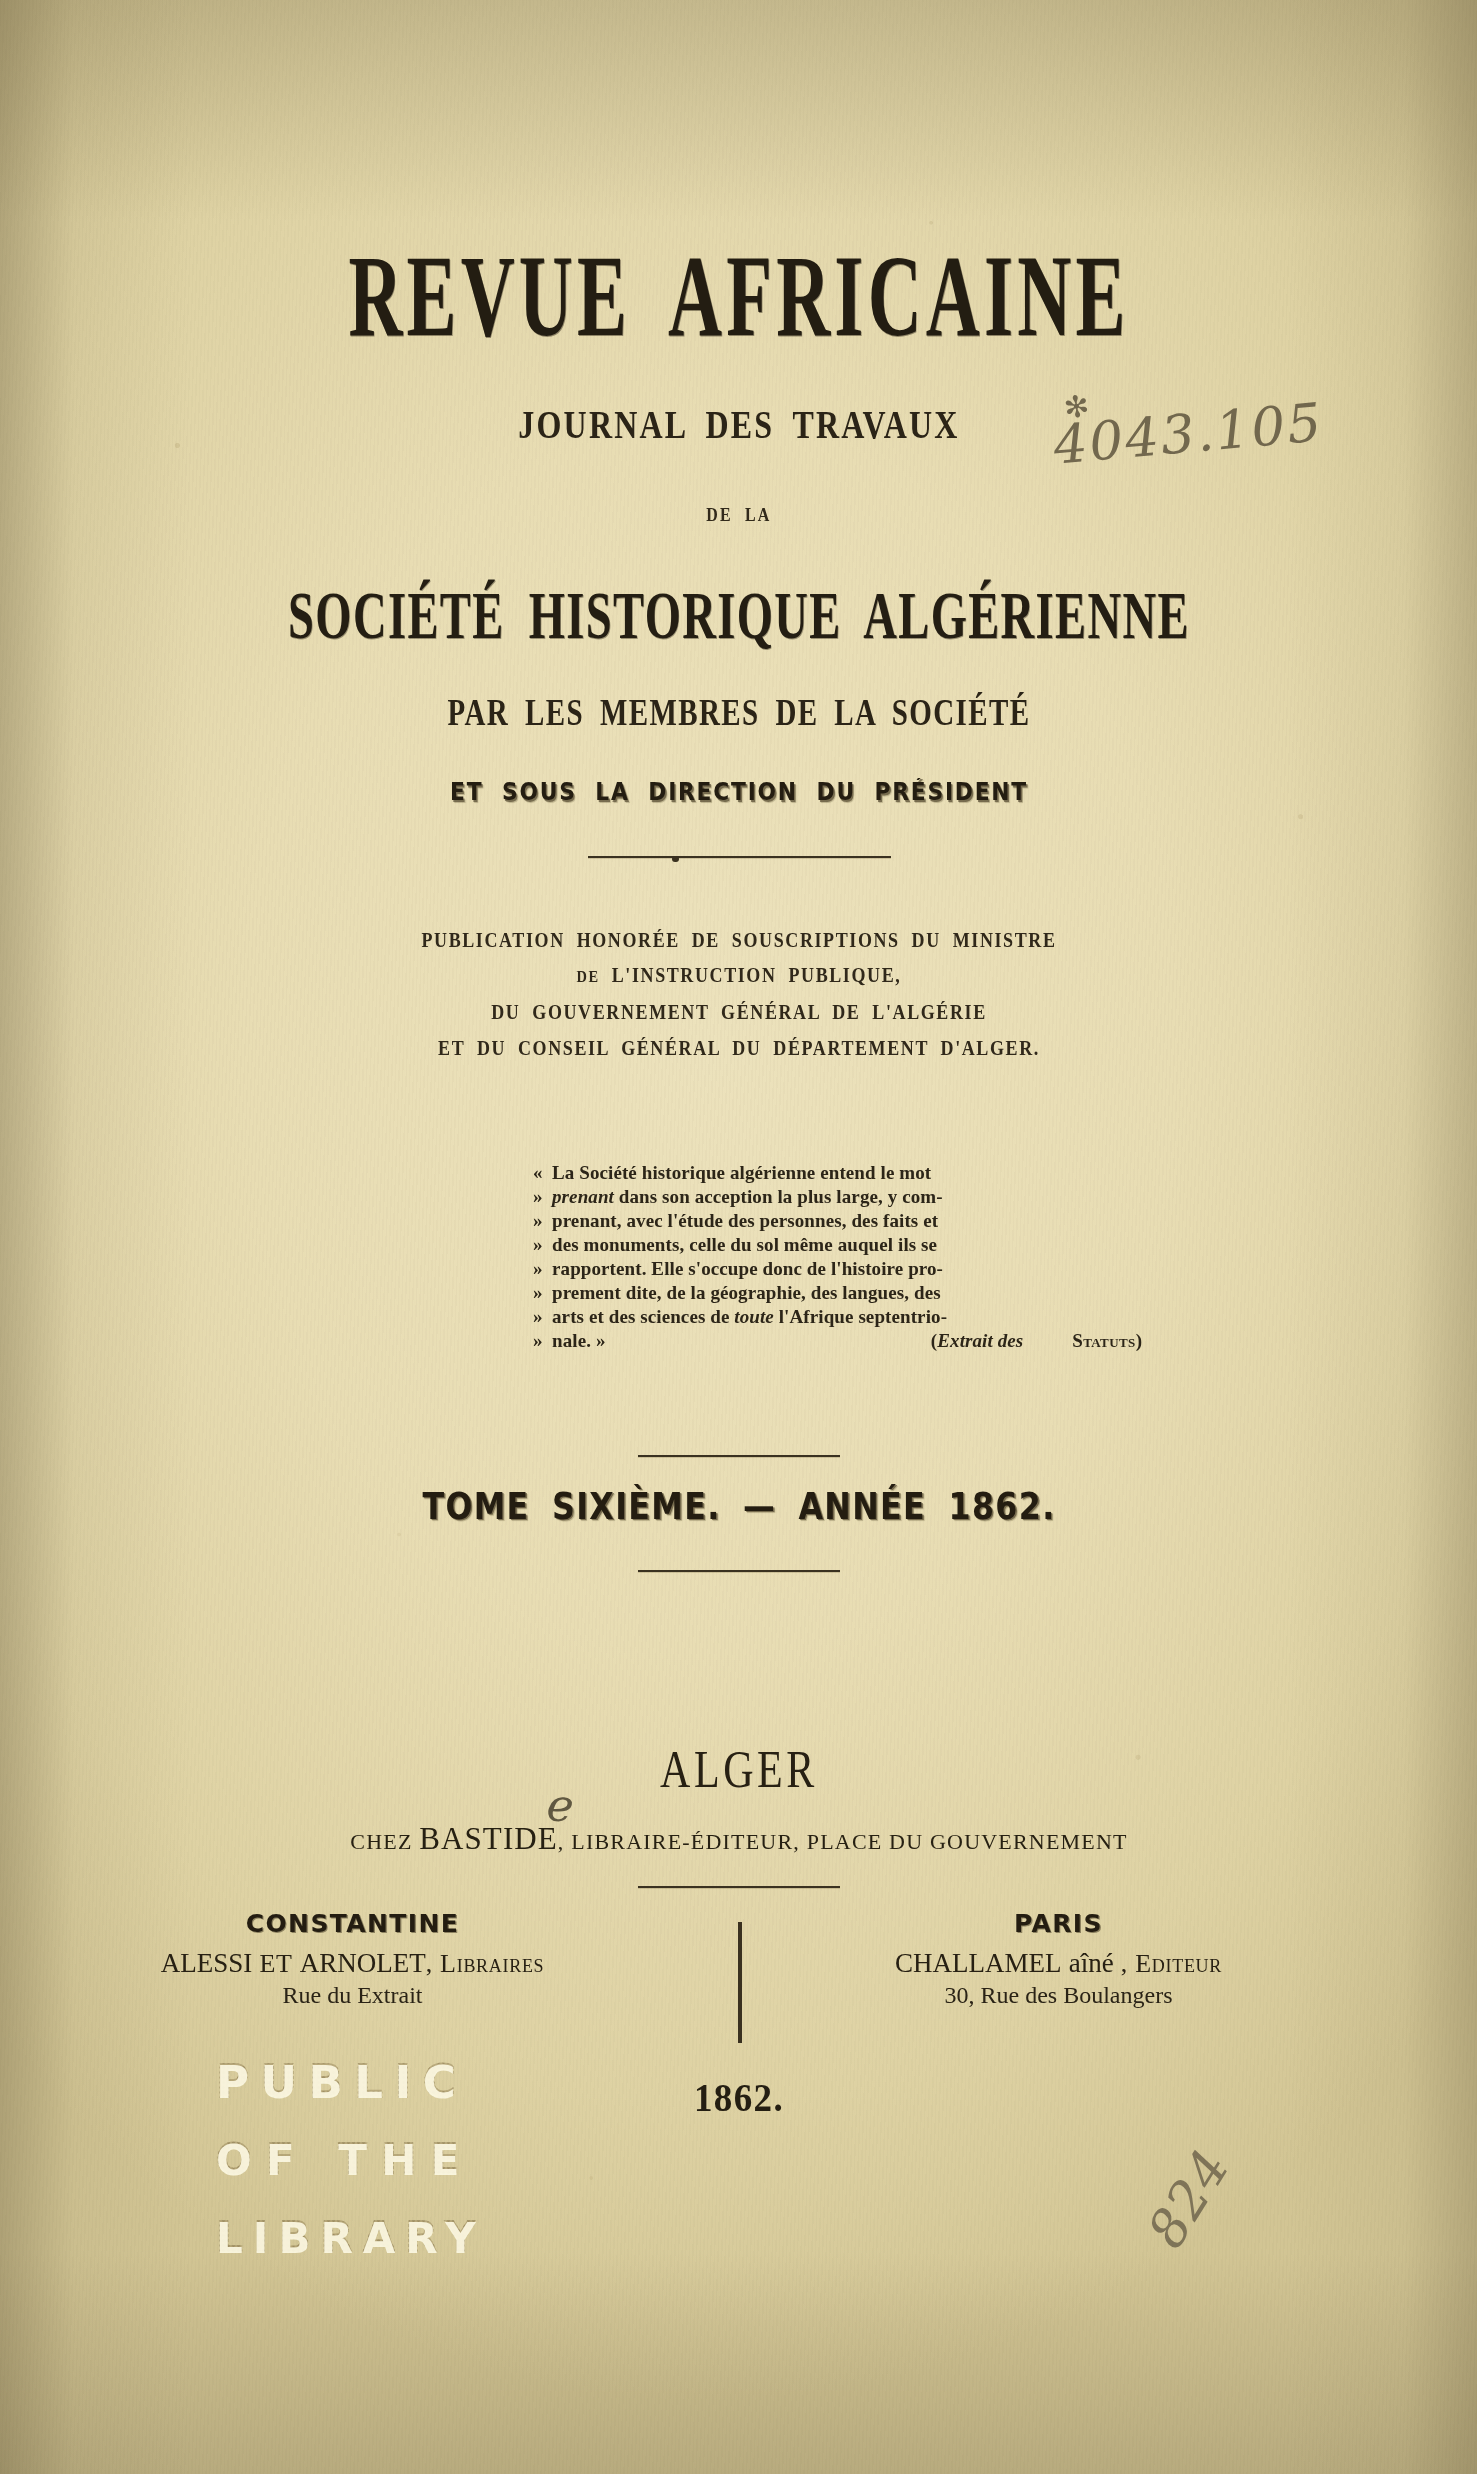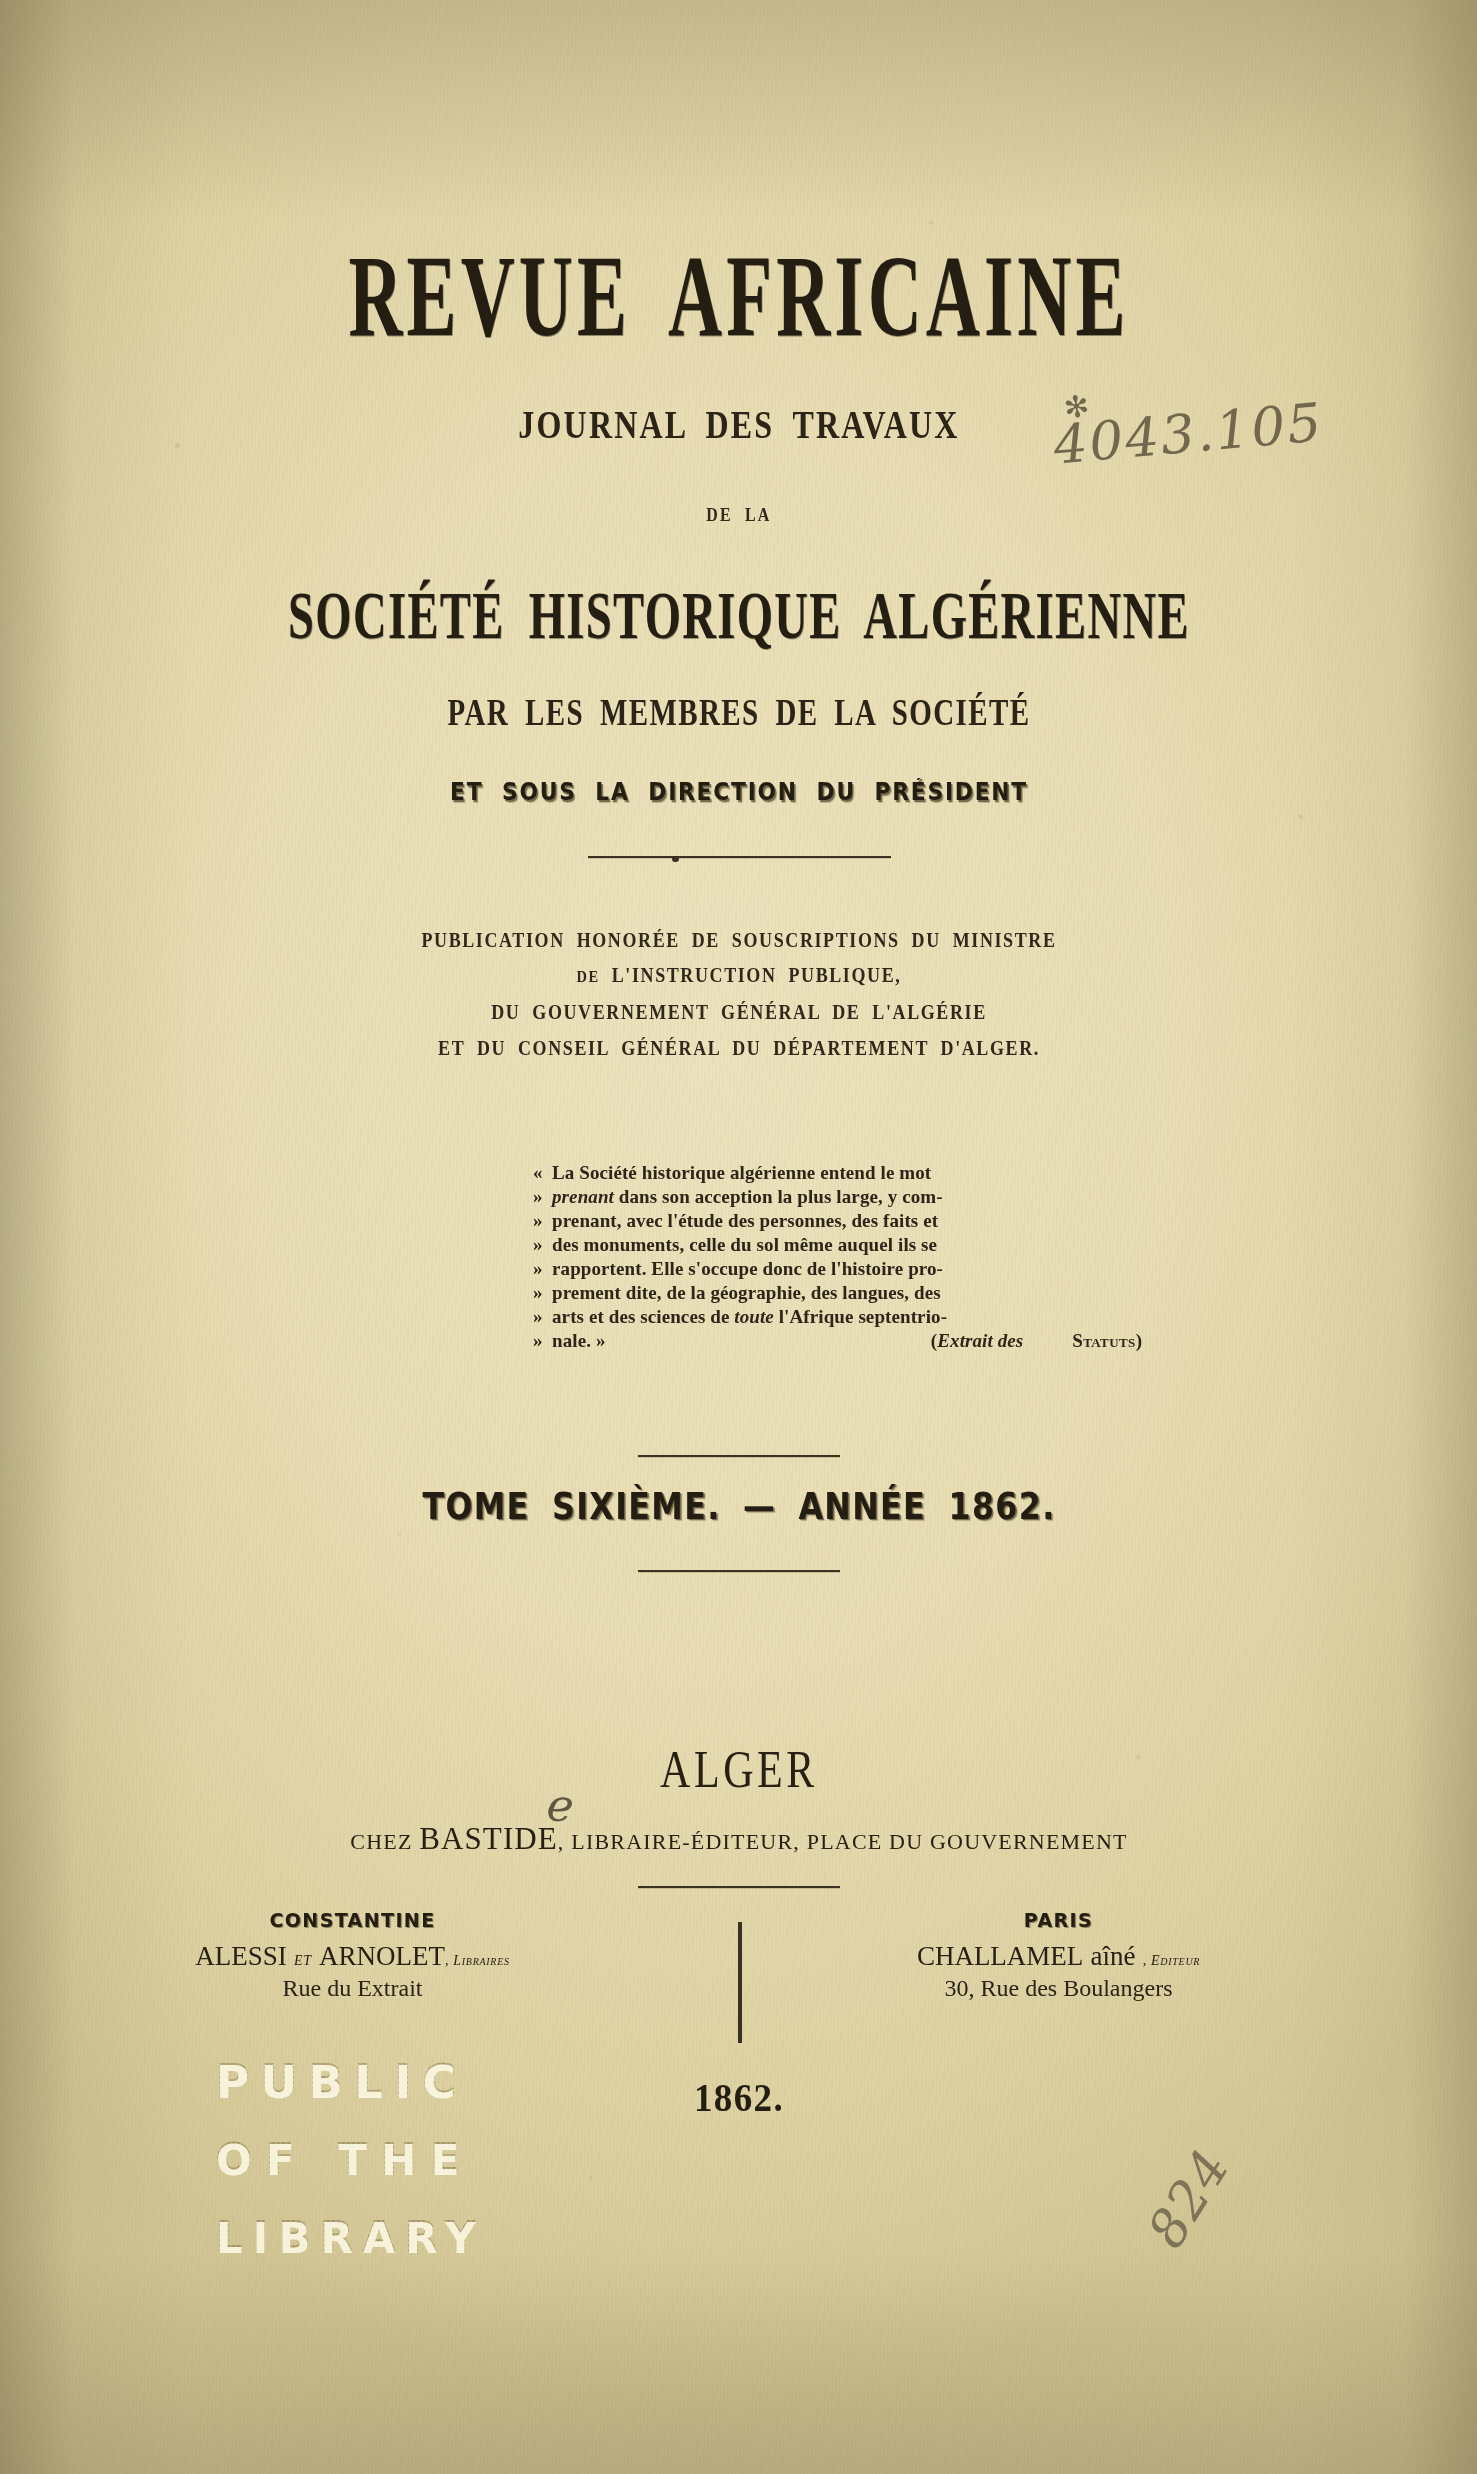--- a/index.html
+++ b/index.html
@@ -137,26 +137,26 @@
   .chez .bg{font-size:31px; letter-spacing:1.1px; font-weight:400;}
 
   .cols{
     position:absolute; left:0; right:0; top:1909px; height:173px;
   }
   .col{position:absolute; top:0; width:547px; text-align:center;}
   .col.left{left:79px;}
   .col.right{left:785px;}
   .city{
     font-family:"DejaVu Sans", sans-serif;
-    font-weight:700; font-size:19px; letter-spacing:1.4px;
+    font-weight:700; font-size:25px; letter-spacing:1.4px;
     color:#241d11;
     text-shadow:1.1px 1.1px 0 rgba(60,50,28,.5);
   }
   .firm{ font-size:27px; color:#272013; white-space:nowrap; }
-  .firm .sc{font-variant:small-caps; font-size:14px; letter-spacing:0.7px;font-style:italic;}
+  .firm .sc{font-variant:small-caps; font-size:26px; letter-spacing:0.7px;}
   .firm .lw{font-size:27px;}
   .addr{ font-size:24px; color:#2a2316; margin-top:2.9px; }
   .divider{
     position:absolute; left:738px; top:13px; width:3.6px; height:121px;
     background:#3a3120;
   }
   .year{
     position:absolute; left:0; right:0; top:2074px;
     text-align:center;
     font-size:37px; font-weight:600; letter-spacing:1.4px; color:#241e12;

